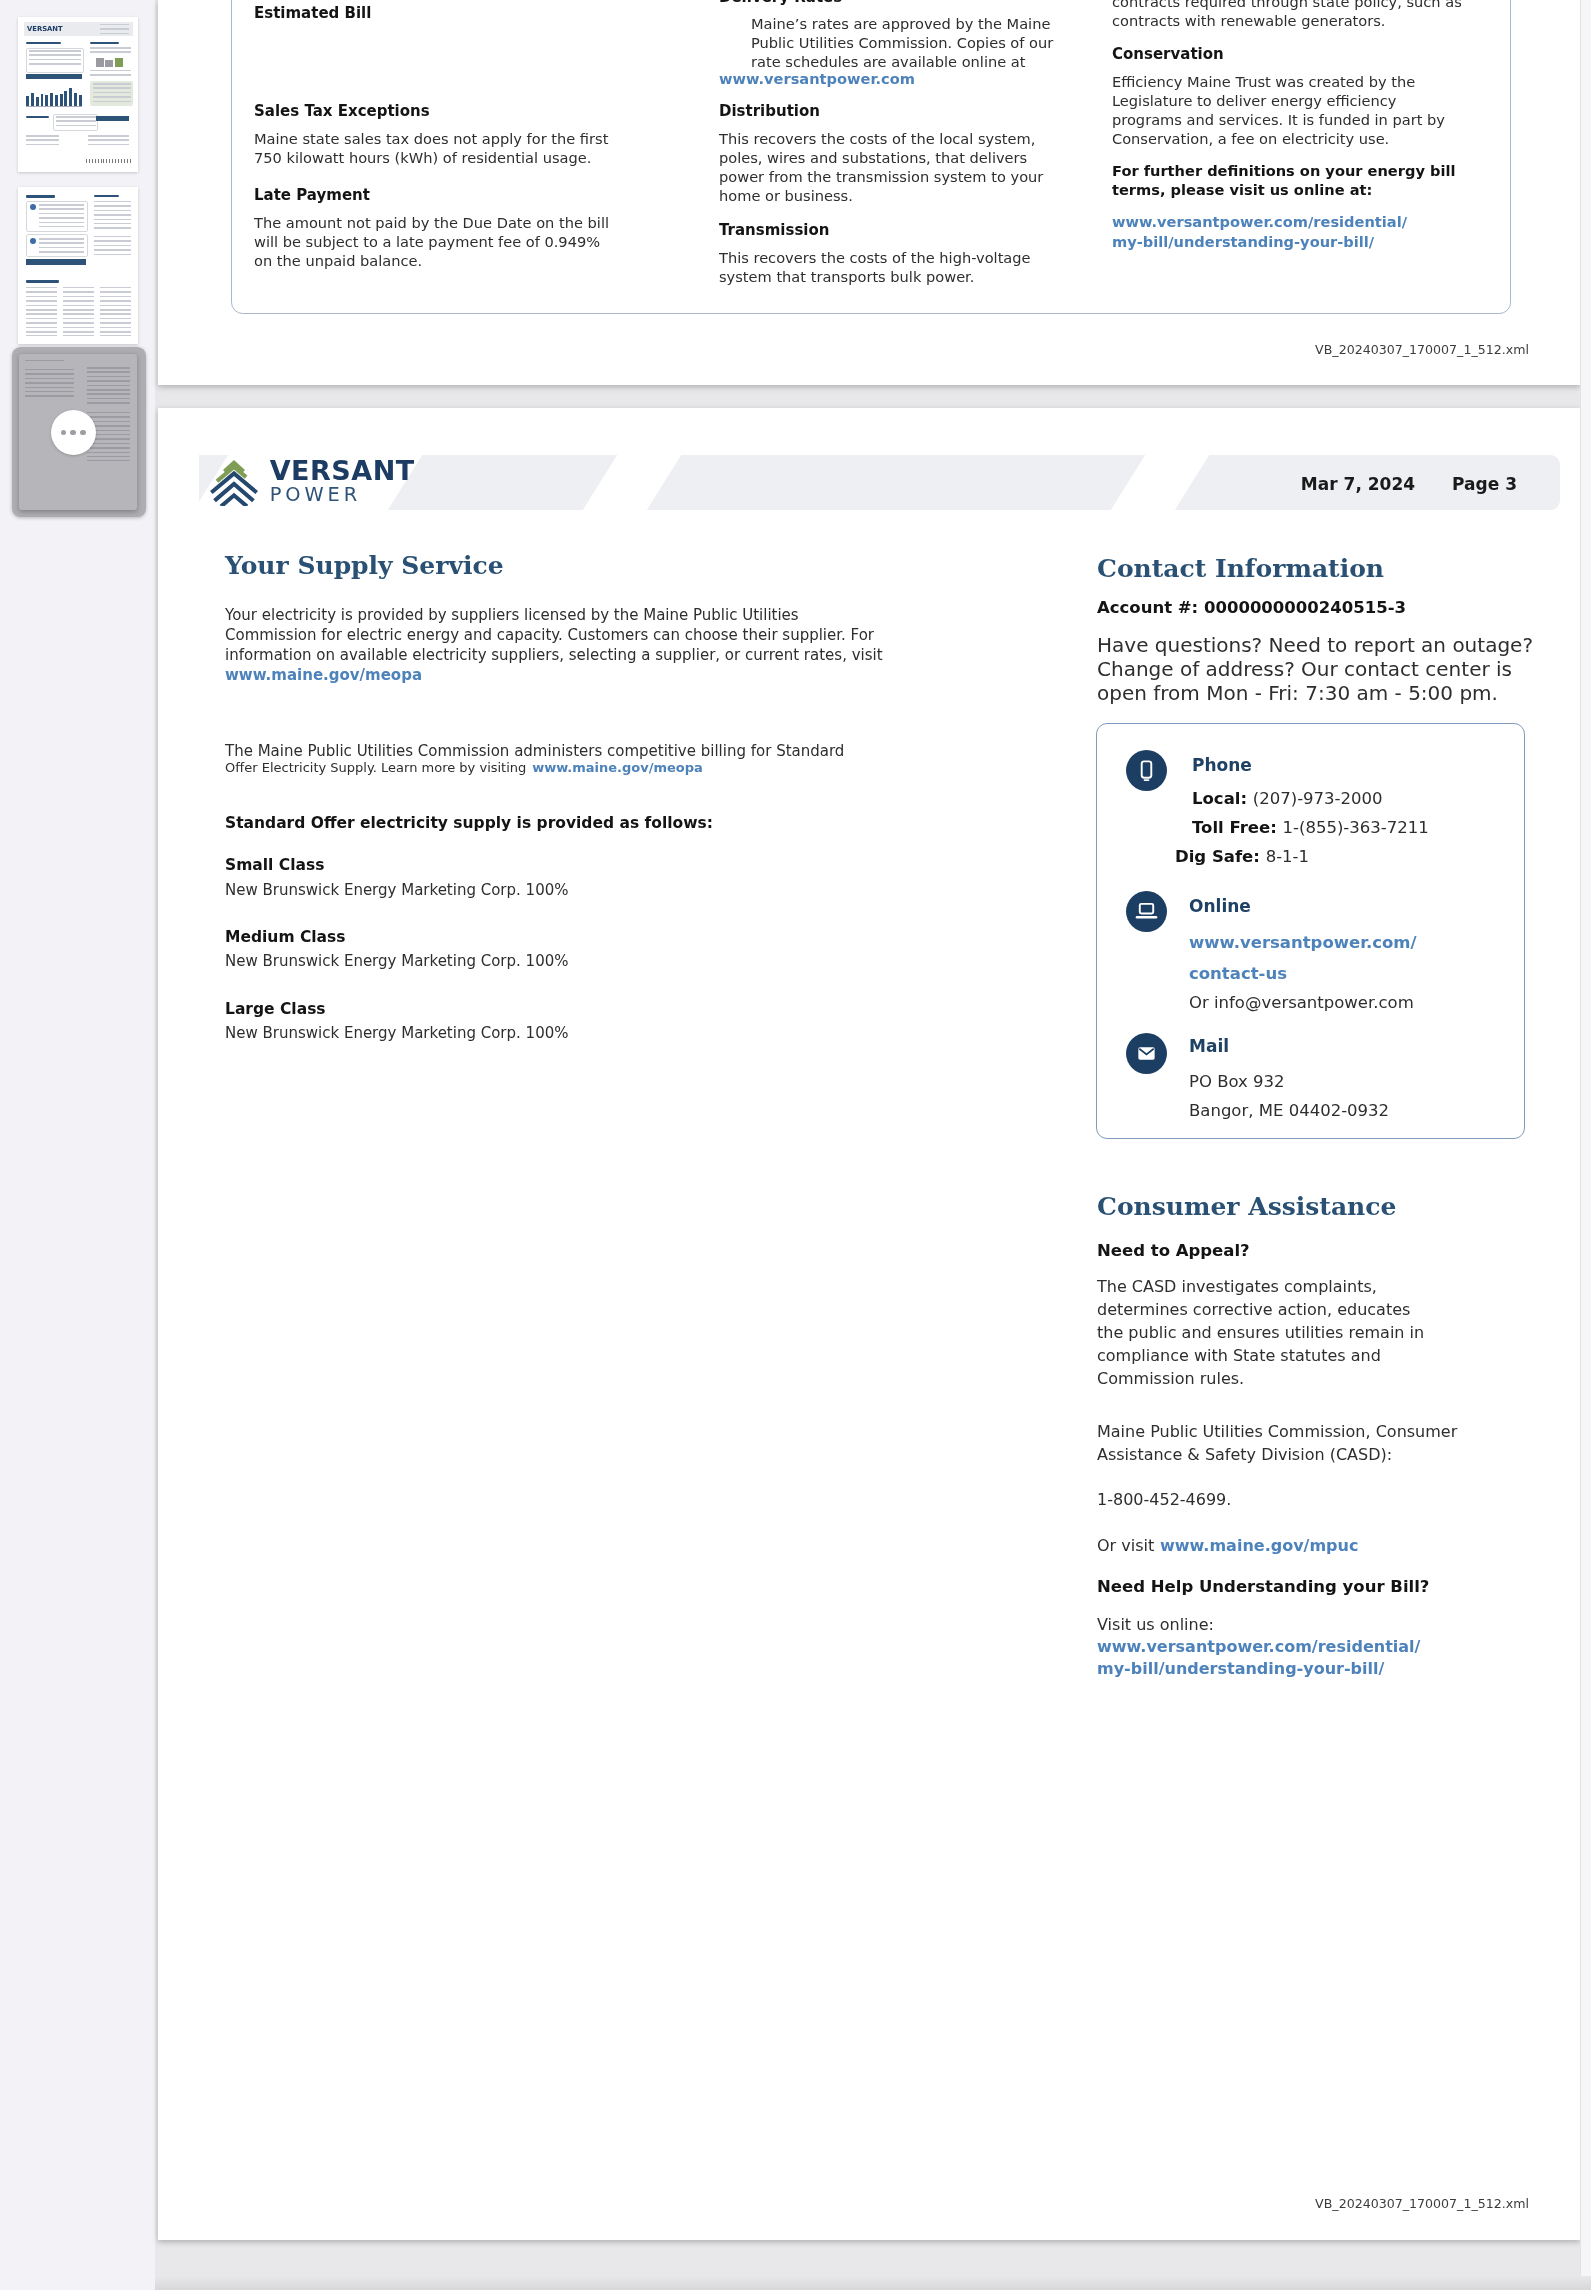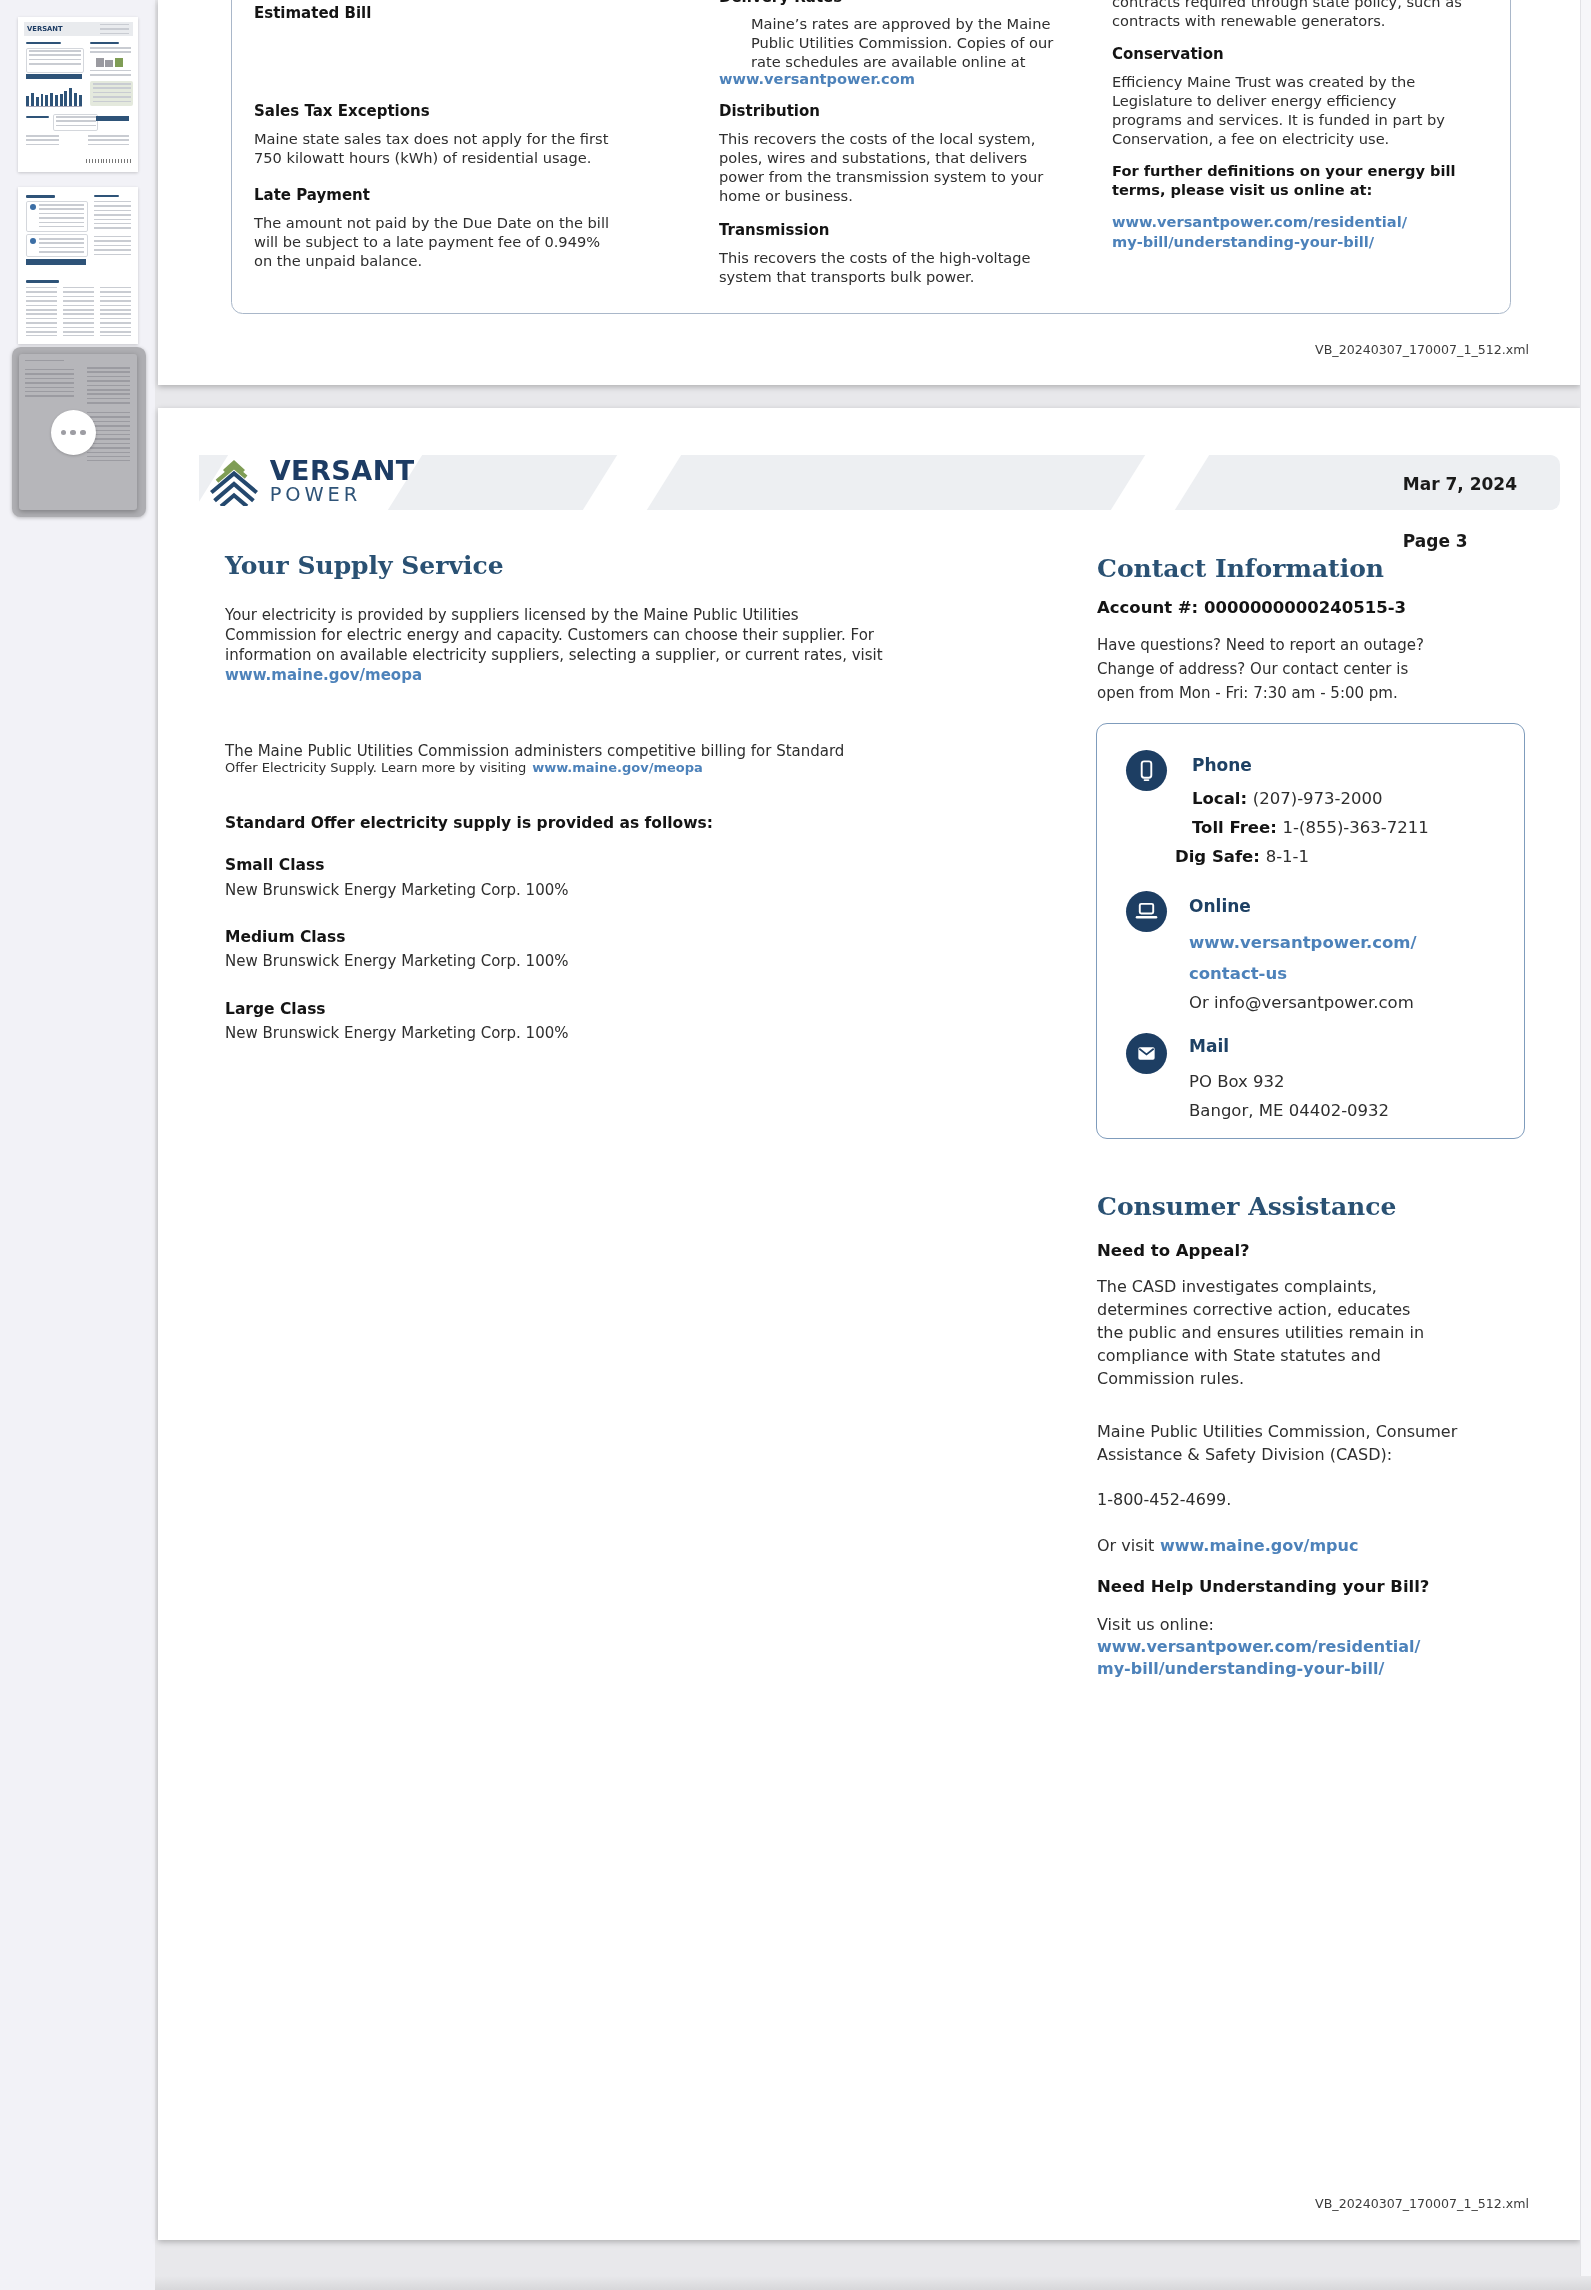--- a/index.html
+++ b/index.html
@@ -43,25 +43,25 @@
   .link{color:#4d82ba;font-weight:bold;text-decoration:none;}
   .file-label{font-size:12.6px;color:#3c3c3c;}
 
   
   .band{top:47px;height:55px;background:#edeff2;}
   .band-cap{left:1324px;top:47px;width:78px;height:55px;background:#edeff2;border-radius:0 9.7px 9.7px 0;}
   .slash{top:43px;height:63px;background:#fff;transform:skewX(-32deg);}
   #logo{left:50px;top:49px;display:flex;align-items:flex-start;gap:9.7px;}
   #logo .name{font-size:27px;font-weight:bold;color:#1d3c64;letter-spacing:0.5px;line-height:27px;}
   #logo .sub{font-size:19.4px;color:#2e5377;letter-spacing:3.9px;line-height:19.4px;margin-top:1px;}
-  #date-row{top:66px;right:63px;display:flex;gap:37px;font-size:17px;font-weight:bold;color:#1a1a1a;flex-direction:column;}
+  #date-row{top:66px;right:63px;display:flex;gap:37px;font-size:17px;font-weight:bold;color:#1a1a1a;}
 
   .slab{font-family:"DejaVu Serif","Liberation Serif",serif;font-weight:bold;color:#2a5173;font-size:25px;}
   .b-md{font-size:15px;line-height:20px;color:#2e2e2e;white-space:pre-line;}
-  .b-lg{font-size:15px;line-height:24px;color:#2e2e2e;white-space:pre-line;}
+  .b-lg{font-size:20px;line-height:24px;color:#2e2e2e;white-space:pre-line;}
   .class-label{font-size:15.5px;font-weight:bold;color:#141414;}
   .class-value{font-size:15px;color:#2e2e2e;}
 
   #contact-box{left:938px;top:315px;width:427px;height:414px;border:1.9px solid #7f9cbc;border-radius:11px;}
   .cb-title{font-size:17px;font-weight:bold;color:#1e4164;}
   .cb-row{font-size:16.5px;color:#2e2e2e;line-height:29px;}
   .cb-row b{color:#141414;}
   .cb-row b::after{content:" ";}
   .icon-circle{width:41px;height:41px;border-radius:50%;background:#1d3e63;display:flex;align-items:center;justify-content:center;}
   .cb-link{font-size:16.5px;line-height:31px;}

